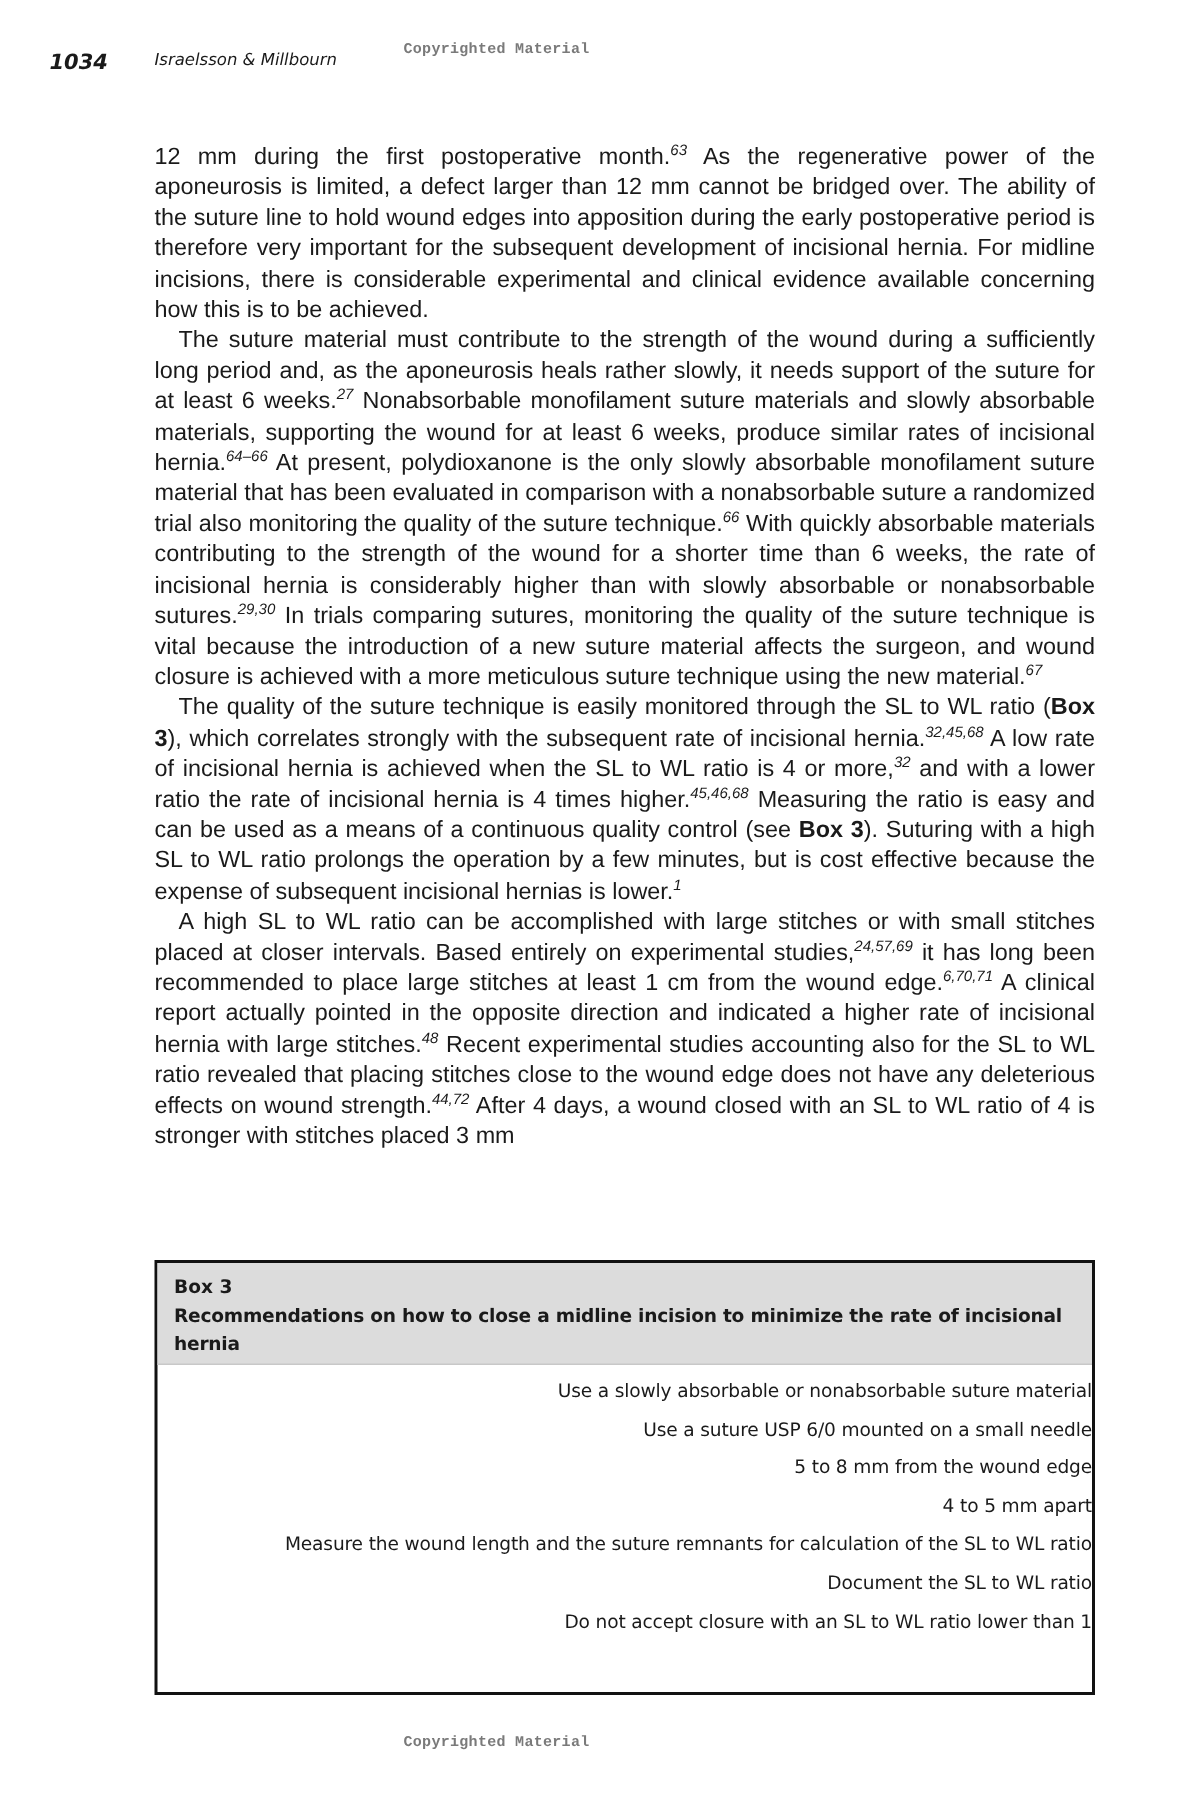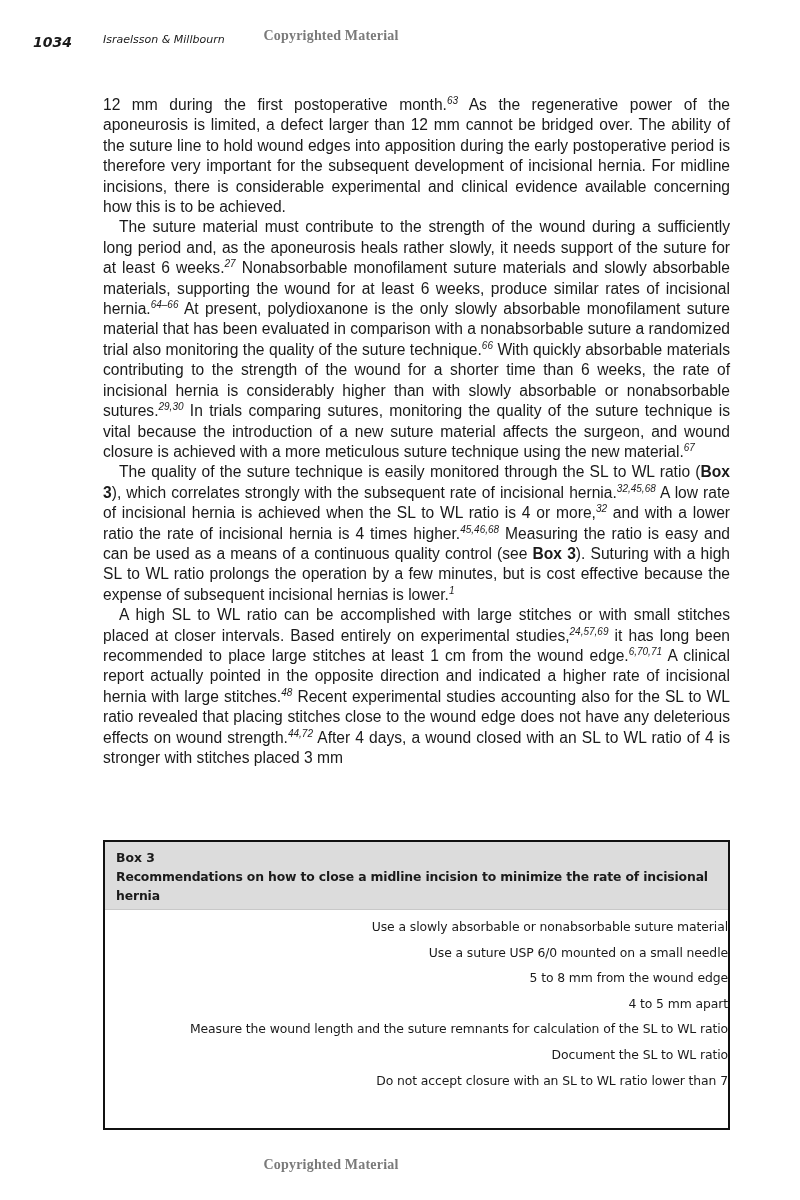--- a/index.html
+++ b/index.html
@@ -1,20 +1,20 @@
 <!DOCTYPE html>
 <html><head>
 <meta charset="utf-8">
 <style>
   html, body { margin: 0; padding: 0; background: #ffffff; }
   body { width: 800px; height: 1200px; position: relative; overflow: hidden; color: #1a1a1a; }
   .header { position: absolute; top: 30px; left: 0; width: 652px; height: 30px; font-style: italic; }
   .page-num { position: absolute; left: 33px; top: 4px; font-family: "DejaVu Sans", sans-serif; font-weight: bold; font-size: 14px; color: #1a1a1a; }
   .running-head { position: absolute; left: 103px; top: 3px; font-family: "DejaVu Sans", sans-serif; font-size: 11px; color: #1a1a1a; }
-  .watermark { position: absolute; left: 0; width: 662px; text-align: center; font-family: Liberation Serif, serif; font-weight: bold; font-size: 14px; color: #7a7a7a; letter-spacing: 0.2px; }
+  .watermark { position: absolute; left: 0; width: 662px; text-align: center; font-family: Liberation Mono, monospace; font-weight: bold; font-size: 10px; color: #7a7a7a; letter-spacing: 0.2px; }
   .wm-top { top: 28px; }
   .wm-bottom { top: 1157px; }
   .body-text { position: absolute; left: 103px; top: 95px; width: 627px; font-family: "Liberation Sans", sans-serif; font-size: 15.6px; line-height: 20.4px; text-align: justify; color: #1a1a1a; }
   .body-text p { margin: 0; text-indent: 16px; }
   .body-text p.first { text-indent: 0; }
   sup { font-size: 10px; line-height: 0; vertical-align: 6px; font-style: italic; }
   b { font-weight: bold; }
   .box { position: absolute; left: 103px; top: 840px; width: 623px; height: 286px; border: 2px solid #111111; background: #ffffff; }
   .box-head { background: #dcdcdc; padding: 6px 11px 4px 11px; border-bottom: 1px solid #c8c8c8; }
   .box-label, .box-title { font-family: "DejaVu Sans", sans-serif; font-weight: bold; font-size: 12.4px; line-height: 19px; color: #1a1a1a; }
@@ -44,17 +44,17 @@
     <div class="box-label">Box 3</div>
     <div class="box-title">Recommendations on how to close a midline incision to minimize the rate of incisional hernia</div>
   </div>
   <ul class="box-list">
     <li>Use a slowly absorbable or nonabsorbable suture material</li>
     <li>Use a suture USP 6/0 mounted on a small needle</li>
     <li class="sub">5 to 8 mm from the wound edge</li>
     <li class="sub">4 to 5 mm apart</li>
     <li>Measure the wound length and the suture remnants for calculation of the SL to WL ratio</li>
     <li>Document the SL to WL ratio</li>
-    <li>Do not accept closure with an SL to WL ratio lower than 7</li>
+    <li>Do not accept closure with an SL to WL ratio lower than 1</li>
   </ul>
 </div>
 
 <div class="watermark wm-bottom">Copyrighted Material</div>
 
 </body></html>

